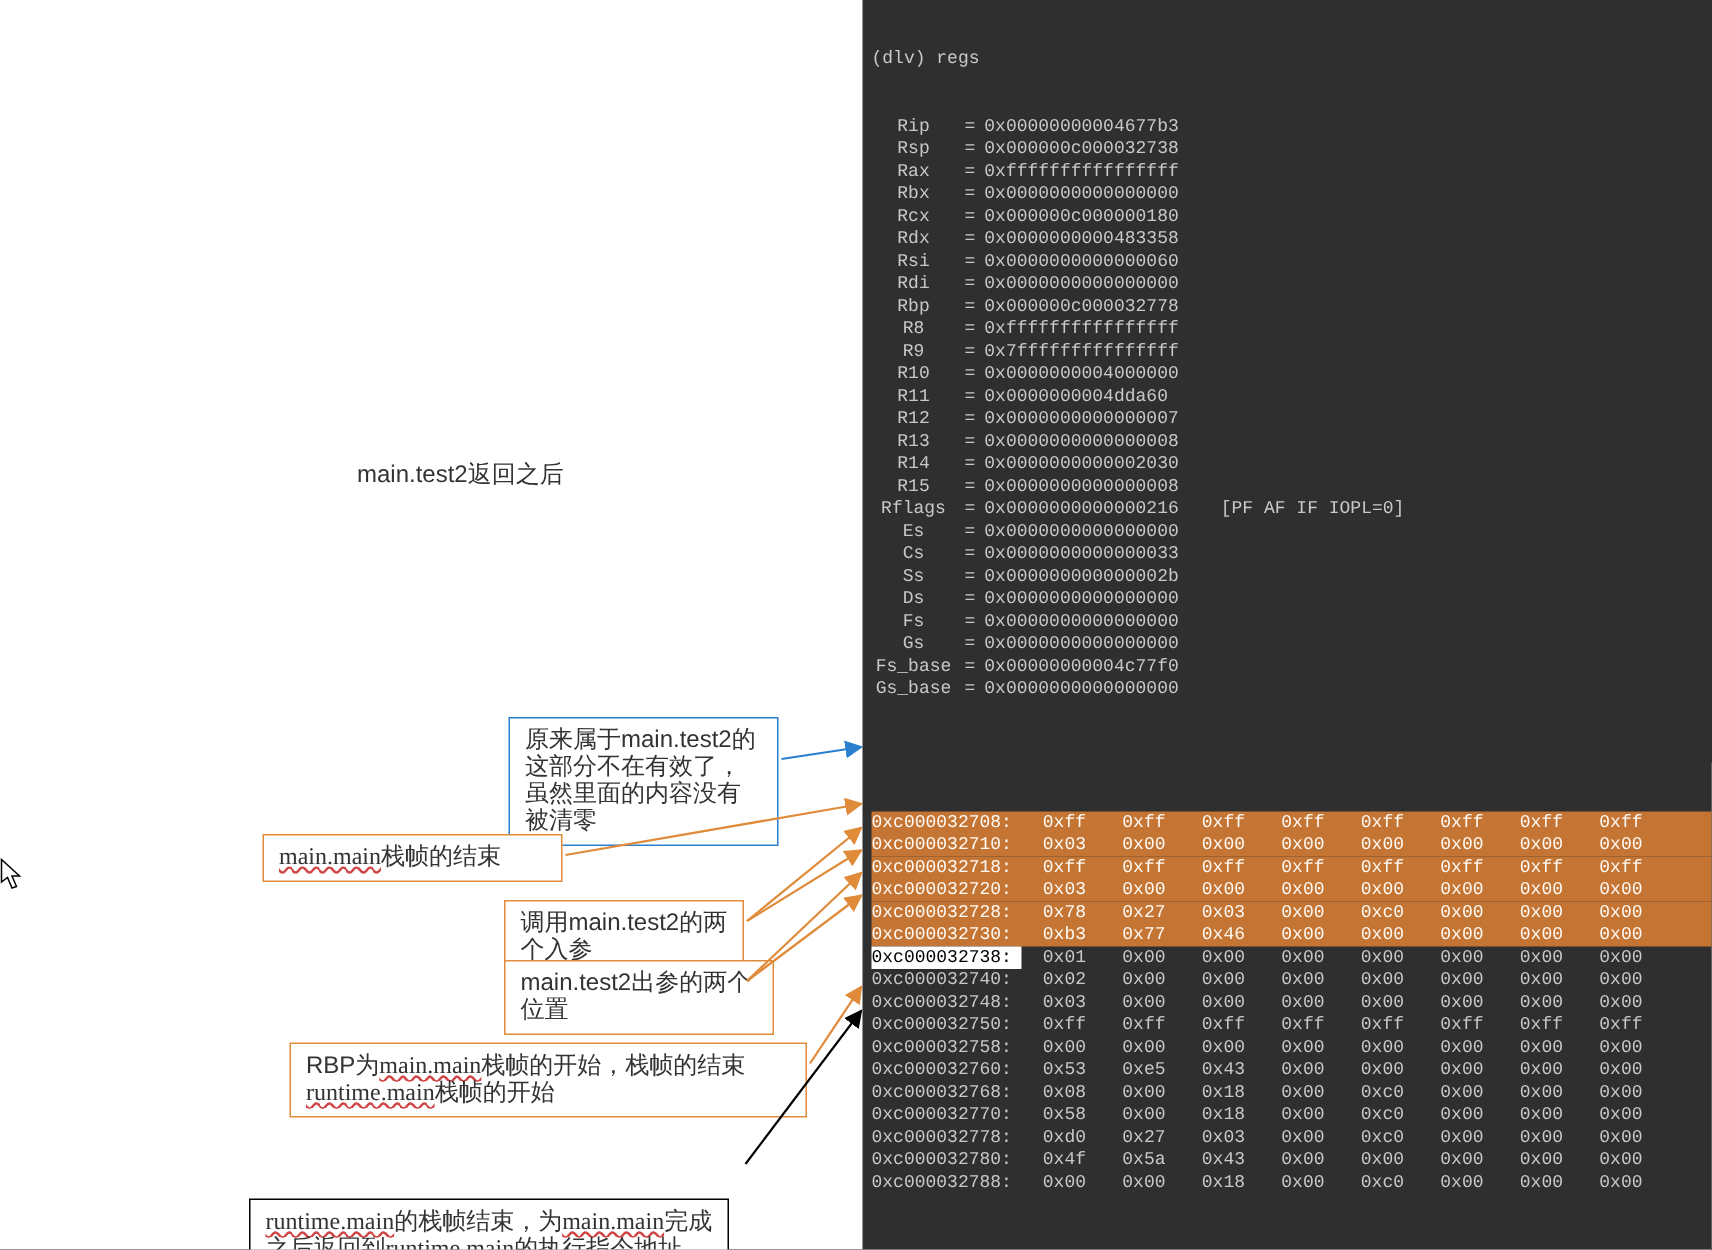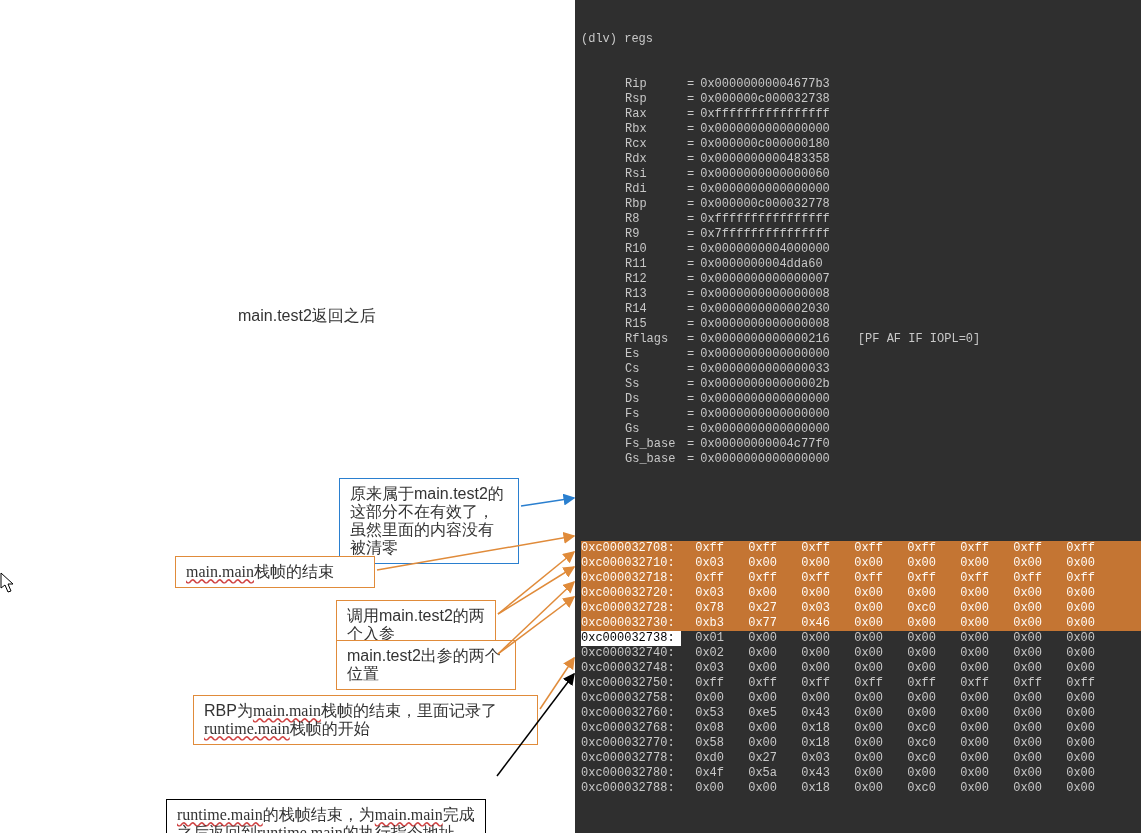--- a/index.html
+++ b/index.html
@@ -33,21 +33,21 @@
     height: 833px;
     background: #2f2f2f;
     color: #c8c8c8;
     font-family: "Consolas", "Courier New", monospace;
     font-size: 12px;
     line-height: 15px;
     padding: 2px 0 0 6px;
     white-space: pre;
   }
   .terminal .reg-line { display: block; }
-  .terminal .reg-name { display: inline-block; width: 56px; text-align: left; margin-left: 44px; }
+  .terminal .reg-name { display: inline-block; width: 56px; text-align: center; }
   .terminal .reg-eq { padding: 0 6px; }
   .terminal .flags { color: #c8c8c8; margin-left: 28px; }
   .mem-section { margin-top: 8px; }
   .mem-row { display: flex; }
   .mem-addr { width: 100px; }
   .mem-cell { width: 53px; text-align: right; padding-right: 10px; }
   .mem-row.hl-orange { background: #c47533; color: #fffaf5; }
   .mem-row.hl-white .mem-addr { background: #ffffff; color: #000000; }
   .callout {
     position: absolute;
@@ -91,21 +91,21 @@
 
 <div class="callout c-orange" style="left:336px; top:600px; width:160px;">
   <span>调用main.test2的两个入参</span>
 </div>
 
 <div class="callout c-orange" style="left:336px; top:640px; width:180px;">
   <span>main.test2出参的两个位置</span>
 </div>
 
 <div class="callout c-orange" style="left:193px; top:695px; width:345px;">
-  <span>RBP为</span><span class="underline-seg">main.main</span><span>栈帧的结束，里面记录了</span><span class="underline-seg">runtime.main</span><span>栈帧的开始</span>
+  <span>RBP为</span><span class="underline-seg">main.main</span><span>栈帧的开始，栈帧的结束</span><span class="underline-seg">runtime.main</span><span>栈帧的开始</span>
 </div>
 
 <div class="callout c-black" style="left:166px; top:755px; width:320px;margin-top:44px;">
   <span class="underline-seg">runtime.main</span><span>的栈帧结束，为</span><span class="underline-seg">main.main</span><span>完成之后返回到</span><span class="underline-seg">runtime.main</span><span>的执行指令地址</span>
 </div>
 
 <svg class="arrows" width="1141" height="833">
   <defs>
     <marker id="arrB" markerWidth="8" markerHeight="8" refX="7" refY="4" orient="auto">
       <path d="M0,0 L8,4 L0,8 Z" fill="#2a7fcf"></path>

